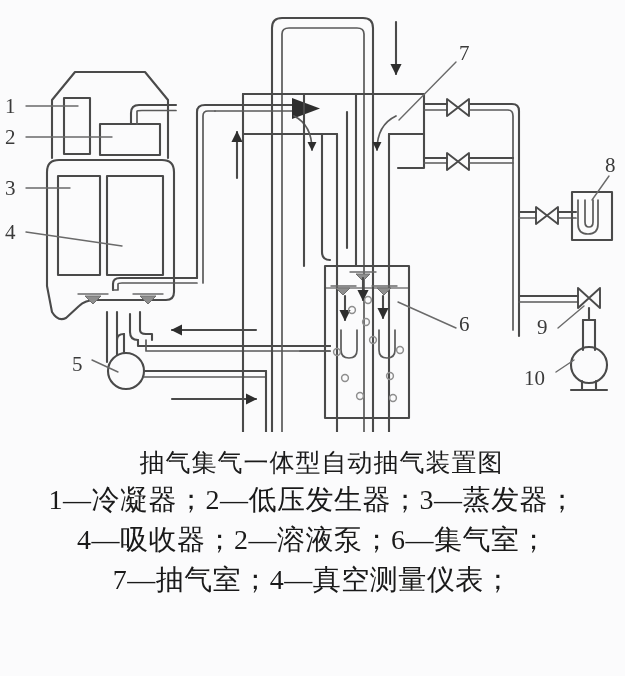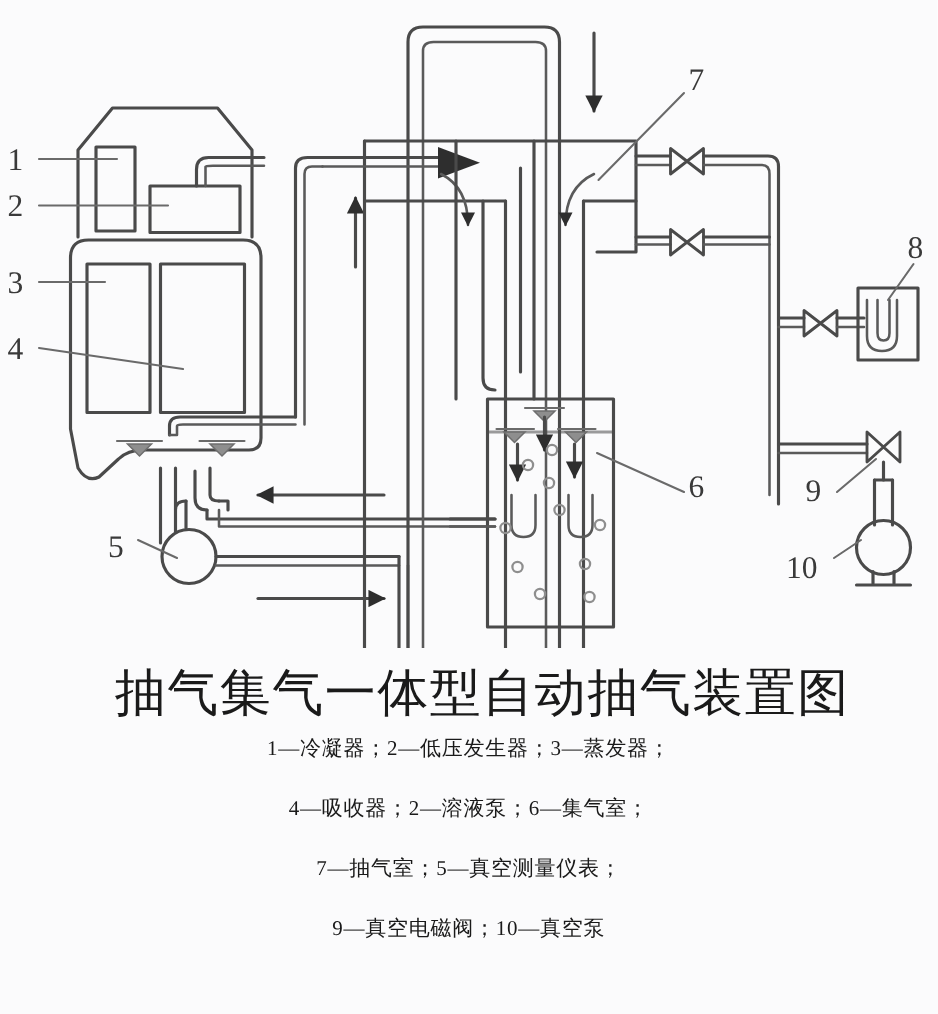--- a/index.html
+++ b/index.html
@@ -25,29 +25,29 @@
   #caption {
     position: absolute;
     left: 0;
     top: 432px;
     width: 625px;
     height: 244px;
     text-align: center;
     color: #1a1a1a;
   }
   .cap-title {
-    font-size: 34px;
+    font-size: 25px;
     line-height: 34px;
     letter-spacing: 1px;
     margin-top: 14px;
     font-family: "Liberation Serif", "DejaVu Serif", serif;
     padding-left: 18px;
   }
   .cap-line {
-    font-size: 14px;
+    font-size: 28px;
     line-height: 40px;
     letter-spacing: 0.5px;
     font-family: "Liberation Serif", "DejaVu Serif", serif;
   }
   svg text.num {
     font-family: "Liberation Serif", "DejaVu Serif", serif;
     font-size: 21px;
     fill: #3a3a3a;
   }
 </style>
@@ -322,17 +322,16 @@
     <g>
       <path class="ln-l" d="M556,372 L574,360"></path>
       <text class="num" x="524" y="385">10</text>
     </g>
   </svg>
 
   <div id="caption">
     <div class="cap-title">抽气集气一体型自动抽气装置图</div>
     <div class="cap-line">1—冷凝器；2—低压发生器；3—蒸发器；</div>
     <div class="cap-line">4—吸收器；2—溶液泵；6—集气室；</div>
-    <div class="cap-line">7—抽气室；5—真空测量仪表；</div>
-    <div class="cap-line">9—真空电磁阀；10—真空泵</div>
+    <div class="cap-line">7—抽气室；4—真空测量仪表；</div>
   </div>
 
 </div>
 
 </body></html>

